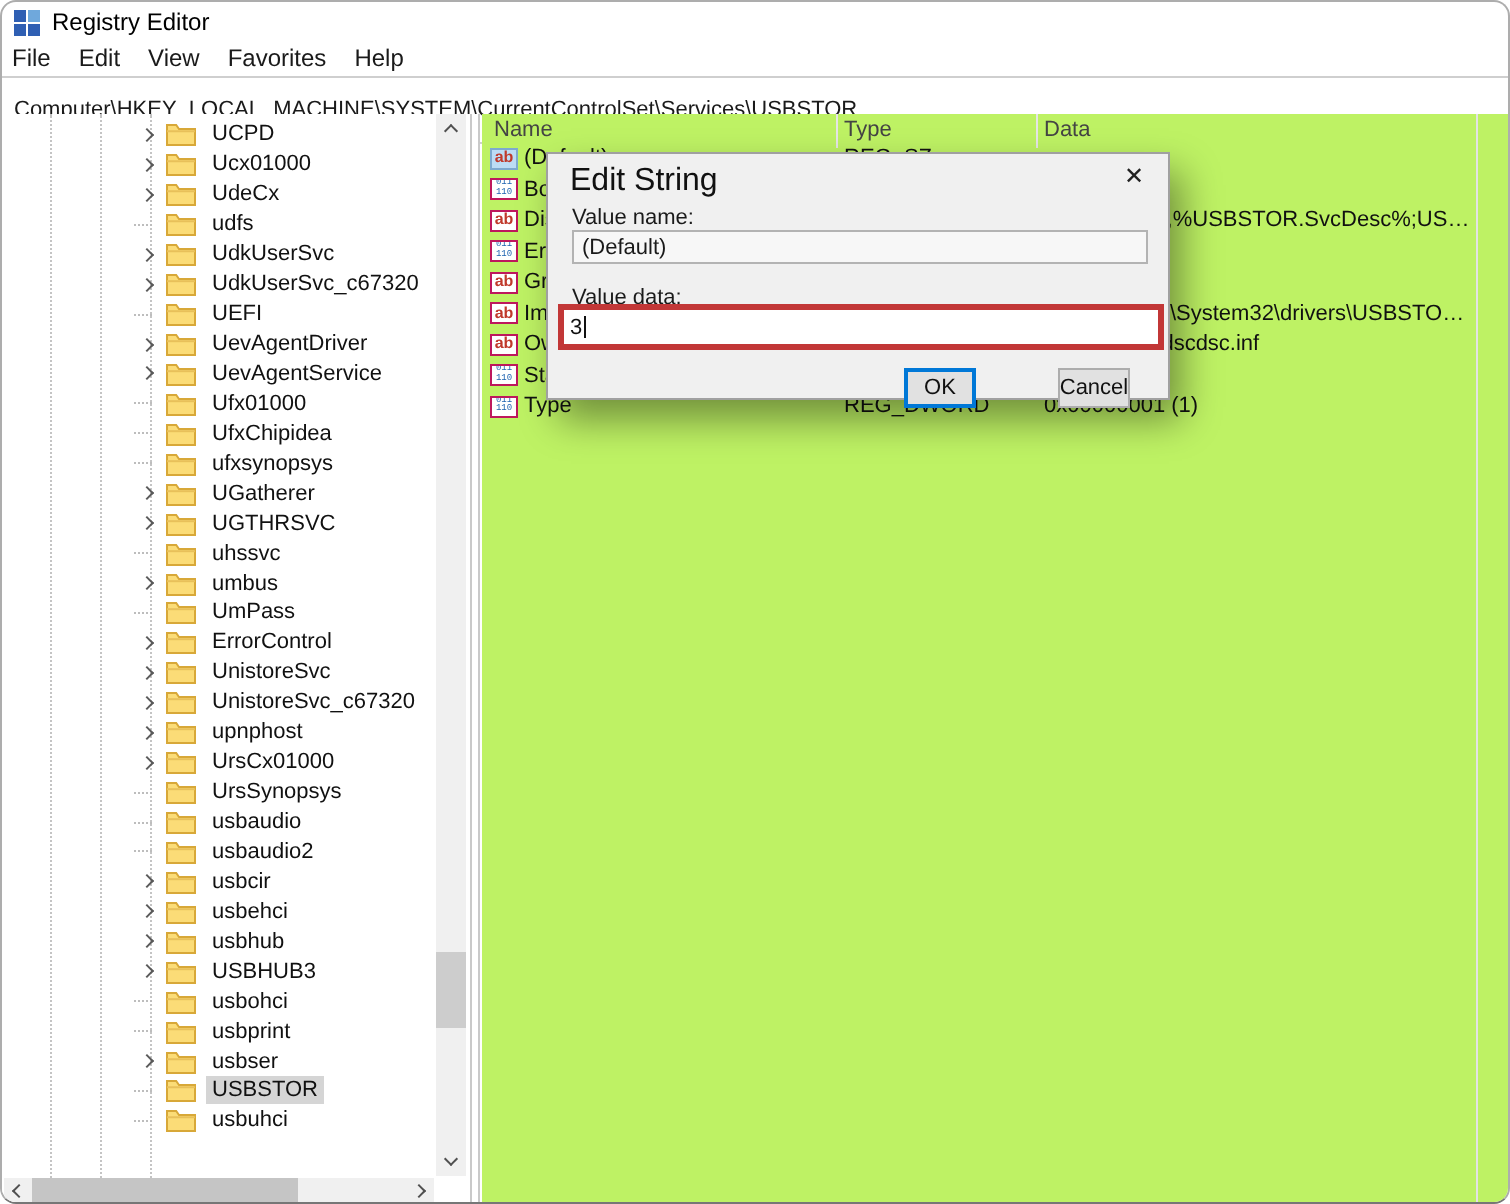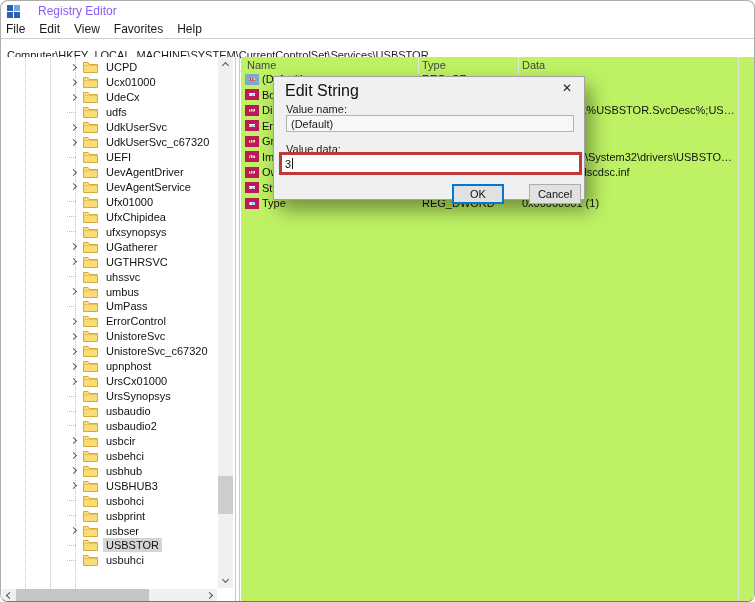--- a/index.html
+++ b/index.html
@@ -1,21 +1,21 @@
 <!DOCTYPE html>
 <html style="--accent: #0078D7; --hl: #C23737;"><head>
 <meta charset="utf-8">
 <style>
   html,body{margin:0;padding:0;background:#fff;}
   *{box-sizing:border-box;font-family:"Liberation Sans",sans-serif;}
   .window{position:relative;width:755px;height:602px;border:1px solid #ADADAD;border-bottom-color:#767676;
           border-radius:8px;overflow:hidden;background:#fff;}
   
   .titlebar{position:absolute;left:0;top:0;width:100%;height:20px;display:flex;align-items:center;padding-left:6px;}
-  .titlebar .apptitle{font-size:12px;color:#8b5cf6;margin-left:18px;text-align:center;}
+  .titlebar .apptitle{font-size:12px;color:#000000;margin-left:6px;text-align:center;}
   .appicon{width:13px;height:13px;display:inline-block;position:relative;}
   .appicon i{position:absolute;width:6px;height:6px;background:#2F5FB3;}
   .appicon i.b{left:0;top:0}.appicon i.c{left:7px;top:0;background:#6FA8DC}.appicon i.d{left:0;top:7px}.appicon i.e{left:7px;top:7px}
   .menubar{position:absolute;left:0;top:20px;width:100%;height:16px;display:flex;align-items:center;padding-left:5px;}
   .menubar .mi{font-size:12px;color:#1a1a1a;padding:0 8px 0 0;margin-right:6px;cursor:default;}
   .addressbar{position:absolute;left:0;top:37px;width:100%;height:34px;border-top:1px solid #CFCFCF;border-bottom:1px solid #CFCFCF;
               display:flex;align-items:center;padding-left:6px;background:#fff;}
   .addressbar span{font-size:11px;color:#1a1a1a;white-space:nowrap;}
   
   .treepane{position:absolute;left:0;top:56px;width:236px;height:546px;background:#fff;overflow:hidden;}
@@ -40,21 +40,21 @@
   .hbtn{position:absolute;top:0;width:13px;height:13px;display:flex;align-items:center;justify-content:center;}
   .splitter{position:absolute;left:234px;top:56px;width:5px;height:546px;background:#fff;border-left:1px solid #C9C9C9;border-right:1px solid #C9C9C9;cursor:ew-resize;}
   
   .listpane{position:absolute;left:240px;top:56px;width:515px;height:546px;background:#bef264;}
   .lheader{position:absolute;left:0;top:0;width:100%;height:17px;}
   .lheader .hcell{position:absolute;top:2px;font-size:11px;color:#444;}
   .h-name{left:6px;width:174px;} .h-type{left:181px;width:99px;} .h-data{left:281px;width:216px;}
   .hsep{position:absolute;top:0;height:17px;width:0;border-left:1px solid #E5E5E5;}
   .rows{position:absolute;left:0;top:15px;width:100%;}
   .lrow{position:relative;height:15.5px;}
-  .lrow .ic{position:absolute;left:4px;top:1.5px;width:14px;height:11px;border:4px solid #be185d;background:#fff;
+  .lrow .ic{position:absolute;left:4px;top:1.5px;width:14px;height:11px;border:1px solid #be185d;background:#fff;
             display:flex;align-items:center;justify-content:center;overflow:hidden;}
   .lrow .ic.sel{background:#BCDCF5;border-color:#7DA9CF;}
   .ic .ab{font-size:8px;font-weight:bold;color:#C0392B;line-height:8px;}
   .ic .dw{font-size:4.5px;line-height:4.5px;color:#1E63B0;text-align:center;font-family:"Liberation Mono",monospace;}
   .lrow .cell{position:absolute;top:1px;font-size:11px;color:#111;white-space:nowrap;}
   .c-name{left:21px;max-width:158px;overflow:hidden;text-overflow:ellipsis;}
   .c-type{left:181px;}
   .c-data{left:281px;max-width:215px;overflow:hidden;text-overflow:ellipsis;}
   .rightedge{position:absolute;left:497px;top:0;height:546px;width:0;border-left:1px solid #E3E3E3;}
   
@@ -63,21 +63,21 @@
   .dtitle{position:absolute;left:11px;top:5px;font-size:16px;color:#111;}
   .dclose{position:absolute;right:8px;top:3px;width:18px;height:16px;display:flex;align-items:center;justify-content:center;
           font-size:12px;color:#222;cursor:default;}
   .dlabel{position:absolute;left:12px;font-size:11px;color:#1a1a1a;}
   .l-vname{top:26px;} .l-vdata{top:66px;}
   .f-vname{position:absolute;left:12px;top:38px;width:288px;height:17px;background:#F7F7F7;border:1px solid #B3B3B3;
            font-size:11px;color:#1a1a1a;display:flex;align-items:center;padding-left:4px;}
   .redbox{position:absolute;left:5px;top:75px;width:303px;height:23px;border:3px solid var(--hl,#C23737);background:#fff;}
   .f-vdata{width:100%;height:100%;background:#fff;display:flex;align-items:center;padding-left:3px;font-size:11px;color:#111;}
   .caret{display:inline-block;width:1px;height:11px;background:#111;margin-left:1px;}
-  .dbtn{position:absolute;height:20px;width:52px;background:#E1E1E1;display:flex;align-items:center;justify-content:center;
+  .dbtn{position:absolute;height:20px;width:36px;background:#E1E1E1;display:flex;align-items:center;justify-content:center;
         font-size:11px;color:#111;top:107px;cursor:default;}
   .okbtn{left:178px;border:2px solid var(--accent,#0078D7);}
   .cancelbtn{left:255px;border:1px solid #ADADAD;}
 </style>
 </head>
 <body>
 
 <div class="window">
 
   <div class="titlebar">

